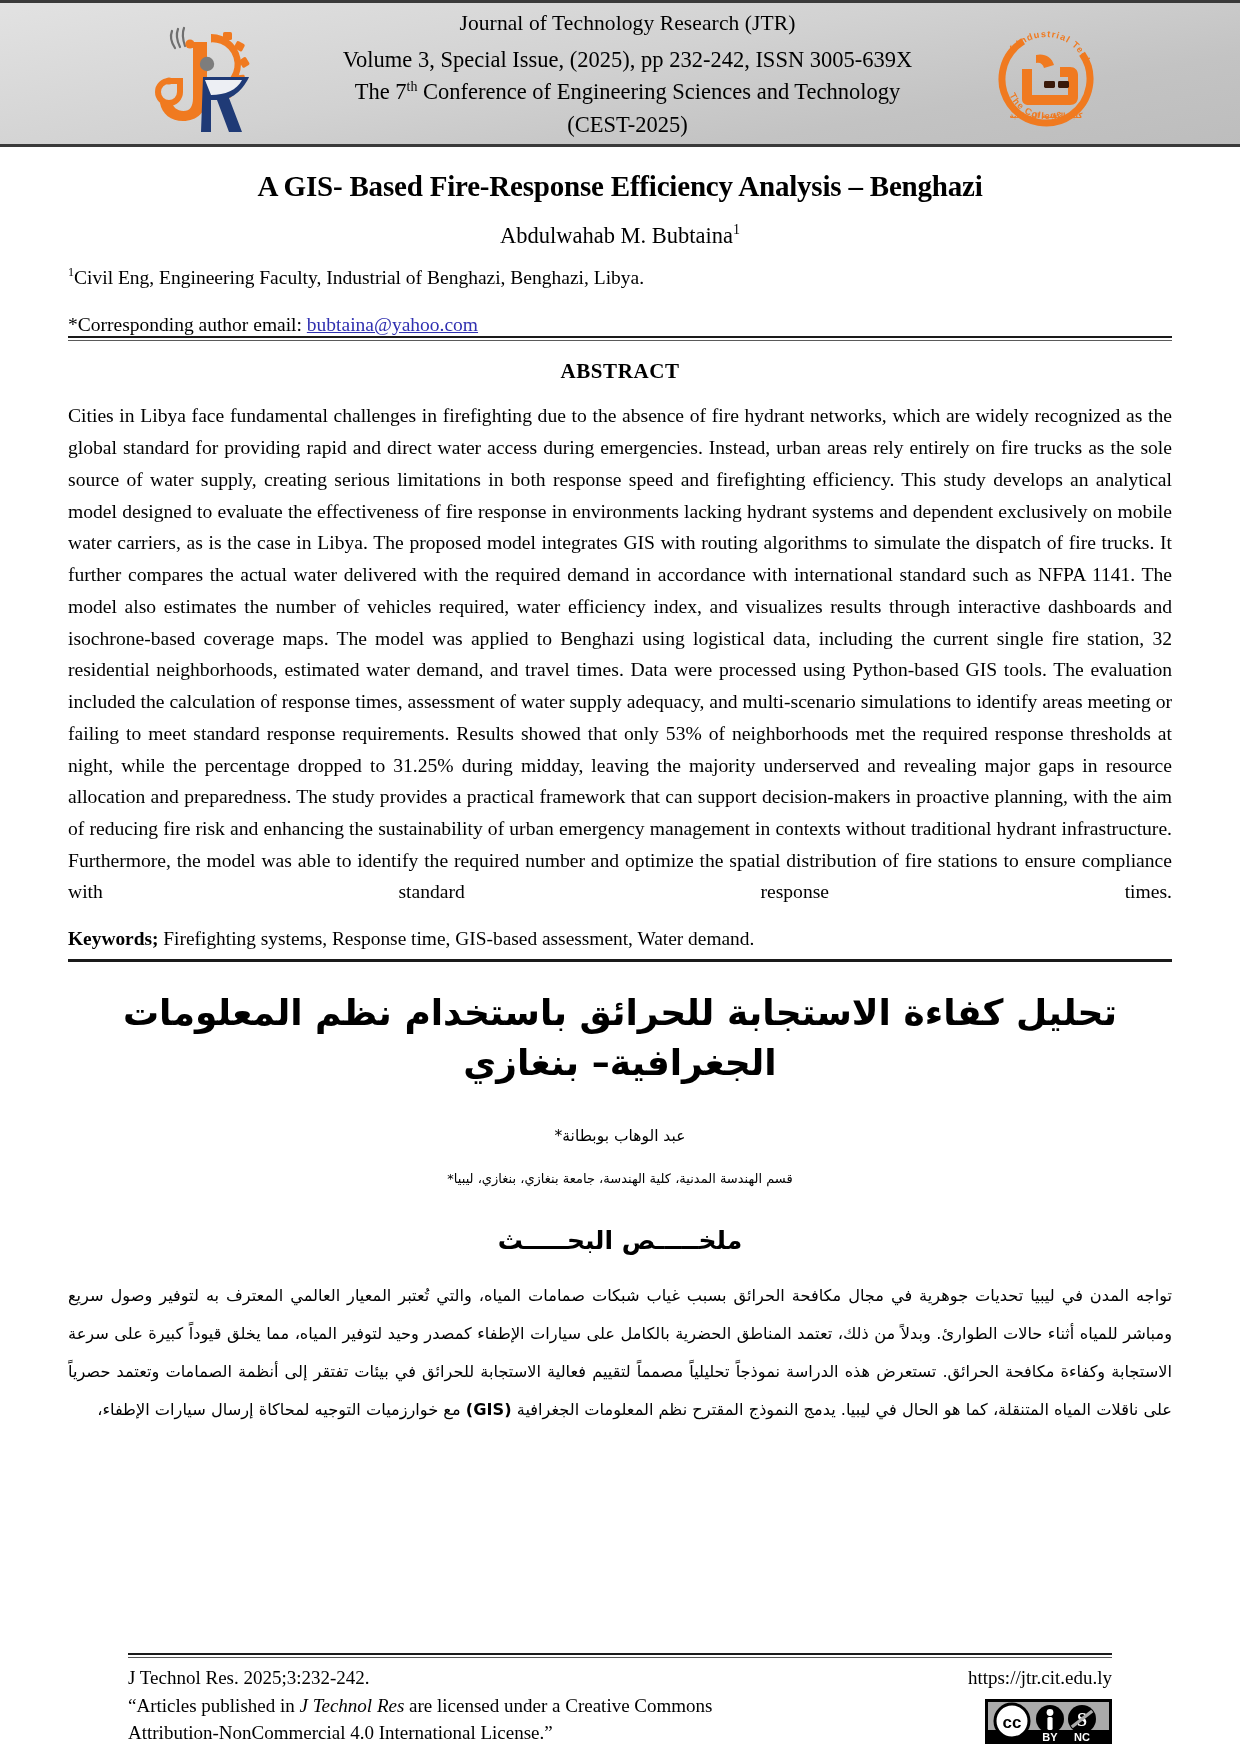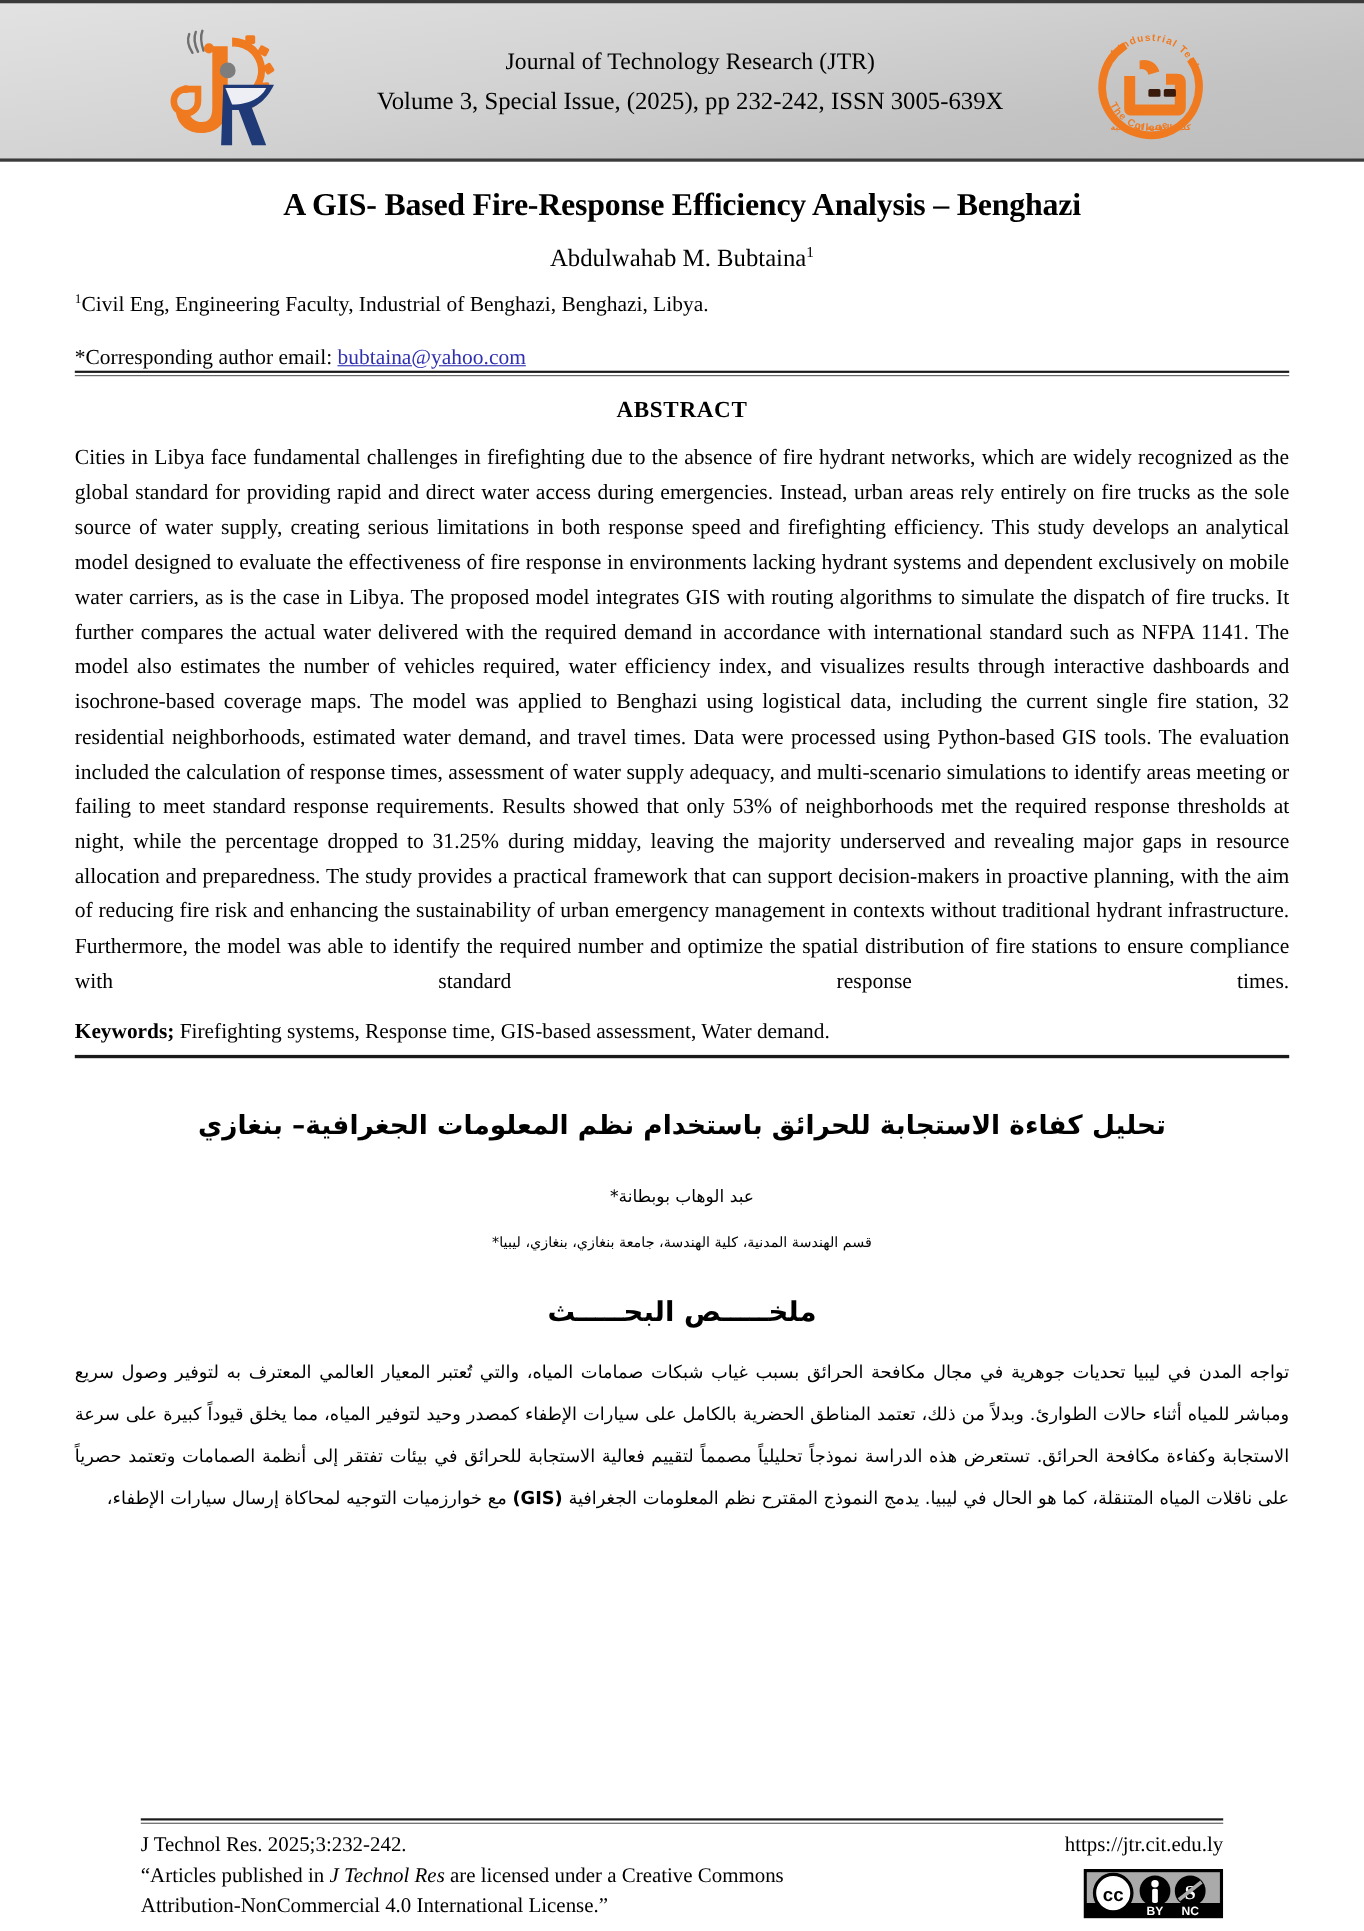--- a/index.html
+++ b/index.html
@@ -140,22 +140,22 @@
   .keywords b { font-weight: bold; }
 
   
   .ar {
     direction: rtl;
     font-family: "DejaVu Sans", "Liberation Sans", sans-serif;
   }
   .ar-title {
     text-align: center;
     font-weight: bold;
-    font-size: 24px;
-    margin-top: 45px;
+    font-size: 36px;
+    margin-top: 26px;
     line-height: 1.4;
   }
   .ar-author {
     text-align: center;
     font-size: 15.5px;
     margin-top: 38px;
   }
   .ar-affil {
     text-align: center;
     font-size: 13px;
@@ -249,20 +249,22 @@
       <circle cx="62" cy="44" r="7.2" fill="#7d7d7d"></circle>
 
       <path d="M58 57 L104 57 C104 57 98 72 84 78 L97 112 L84 112 L72 80 L66 80 L66 112 L56 112 Z" fill="#1F3A76"></path>
       <path d="M60 60 L97 60 C92 70 80 75 66 75 Z" fill="#ffffff" opacity="0.92"></path>
     </svg>
   </div>
 
   <div class="masthead-center">
     <div class="mh-line1">Journal of Technology Research (JTR)</div>
     <div class="mh-line2">Volume 3, Special Issue, (2025), pp 232-242, ISSN 3005-639X</div>
+    <div class="mh-line3"><span>The 7</span><sup class="small">th</sup><span> Conference of Engineering Sciences and Technology</span></div>
+    <div class="mh-line4">(CEST-2025)</div>
   </div>
 
   <div class="logo-cit">
     <svg viewBox="0 0 108 108" width="108" height="108" aria-hidden="true">
       <defs>
         <path id="arcTop" d="M12 54 A42 42 0 0 1 96 54" fill="none"></path>
         <path id="arcBot" d="M14 54 A40 40 0 0 0 94 54" fill="none"></path>
       </defs>
 
       <circle cx="54" cy="54" r="44" fill="none" stroke="#F07A20" stroke-width="7" stroke-dasharray="210 70" transform="rotate(-35 54 54)"></circle>

